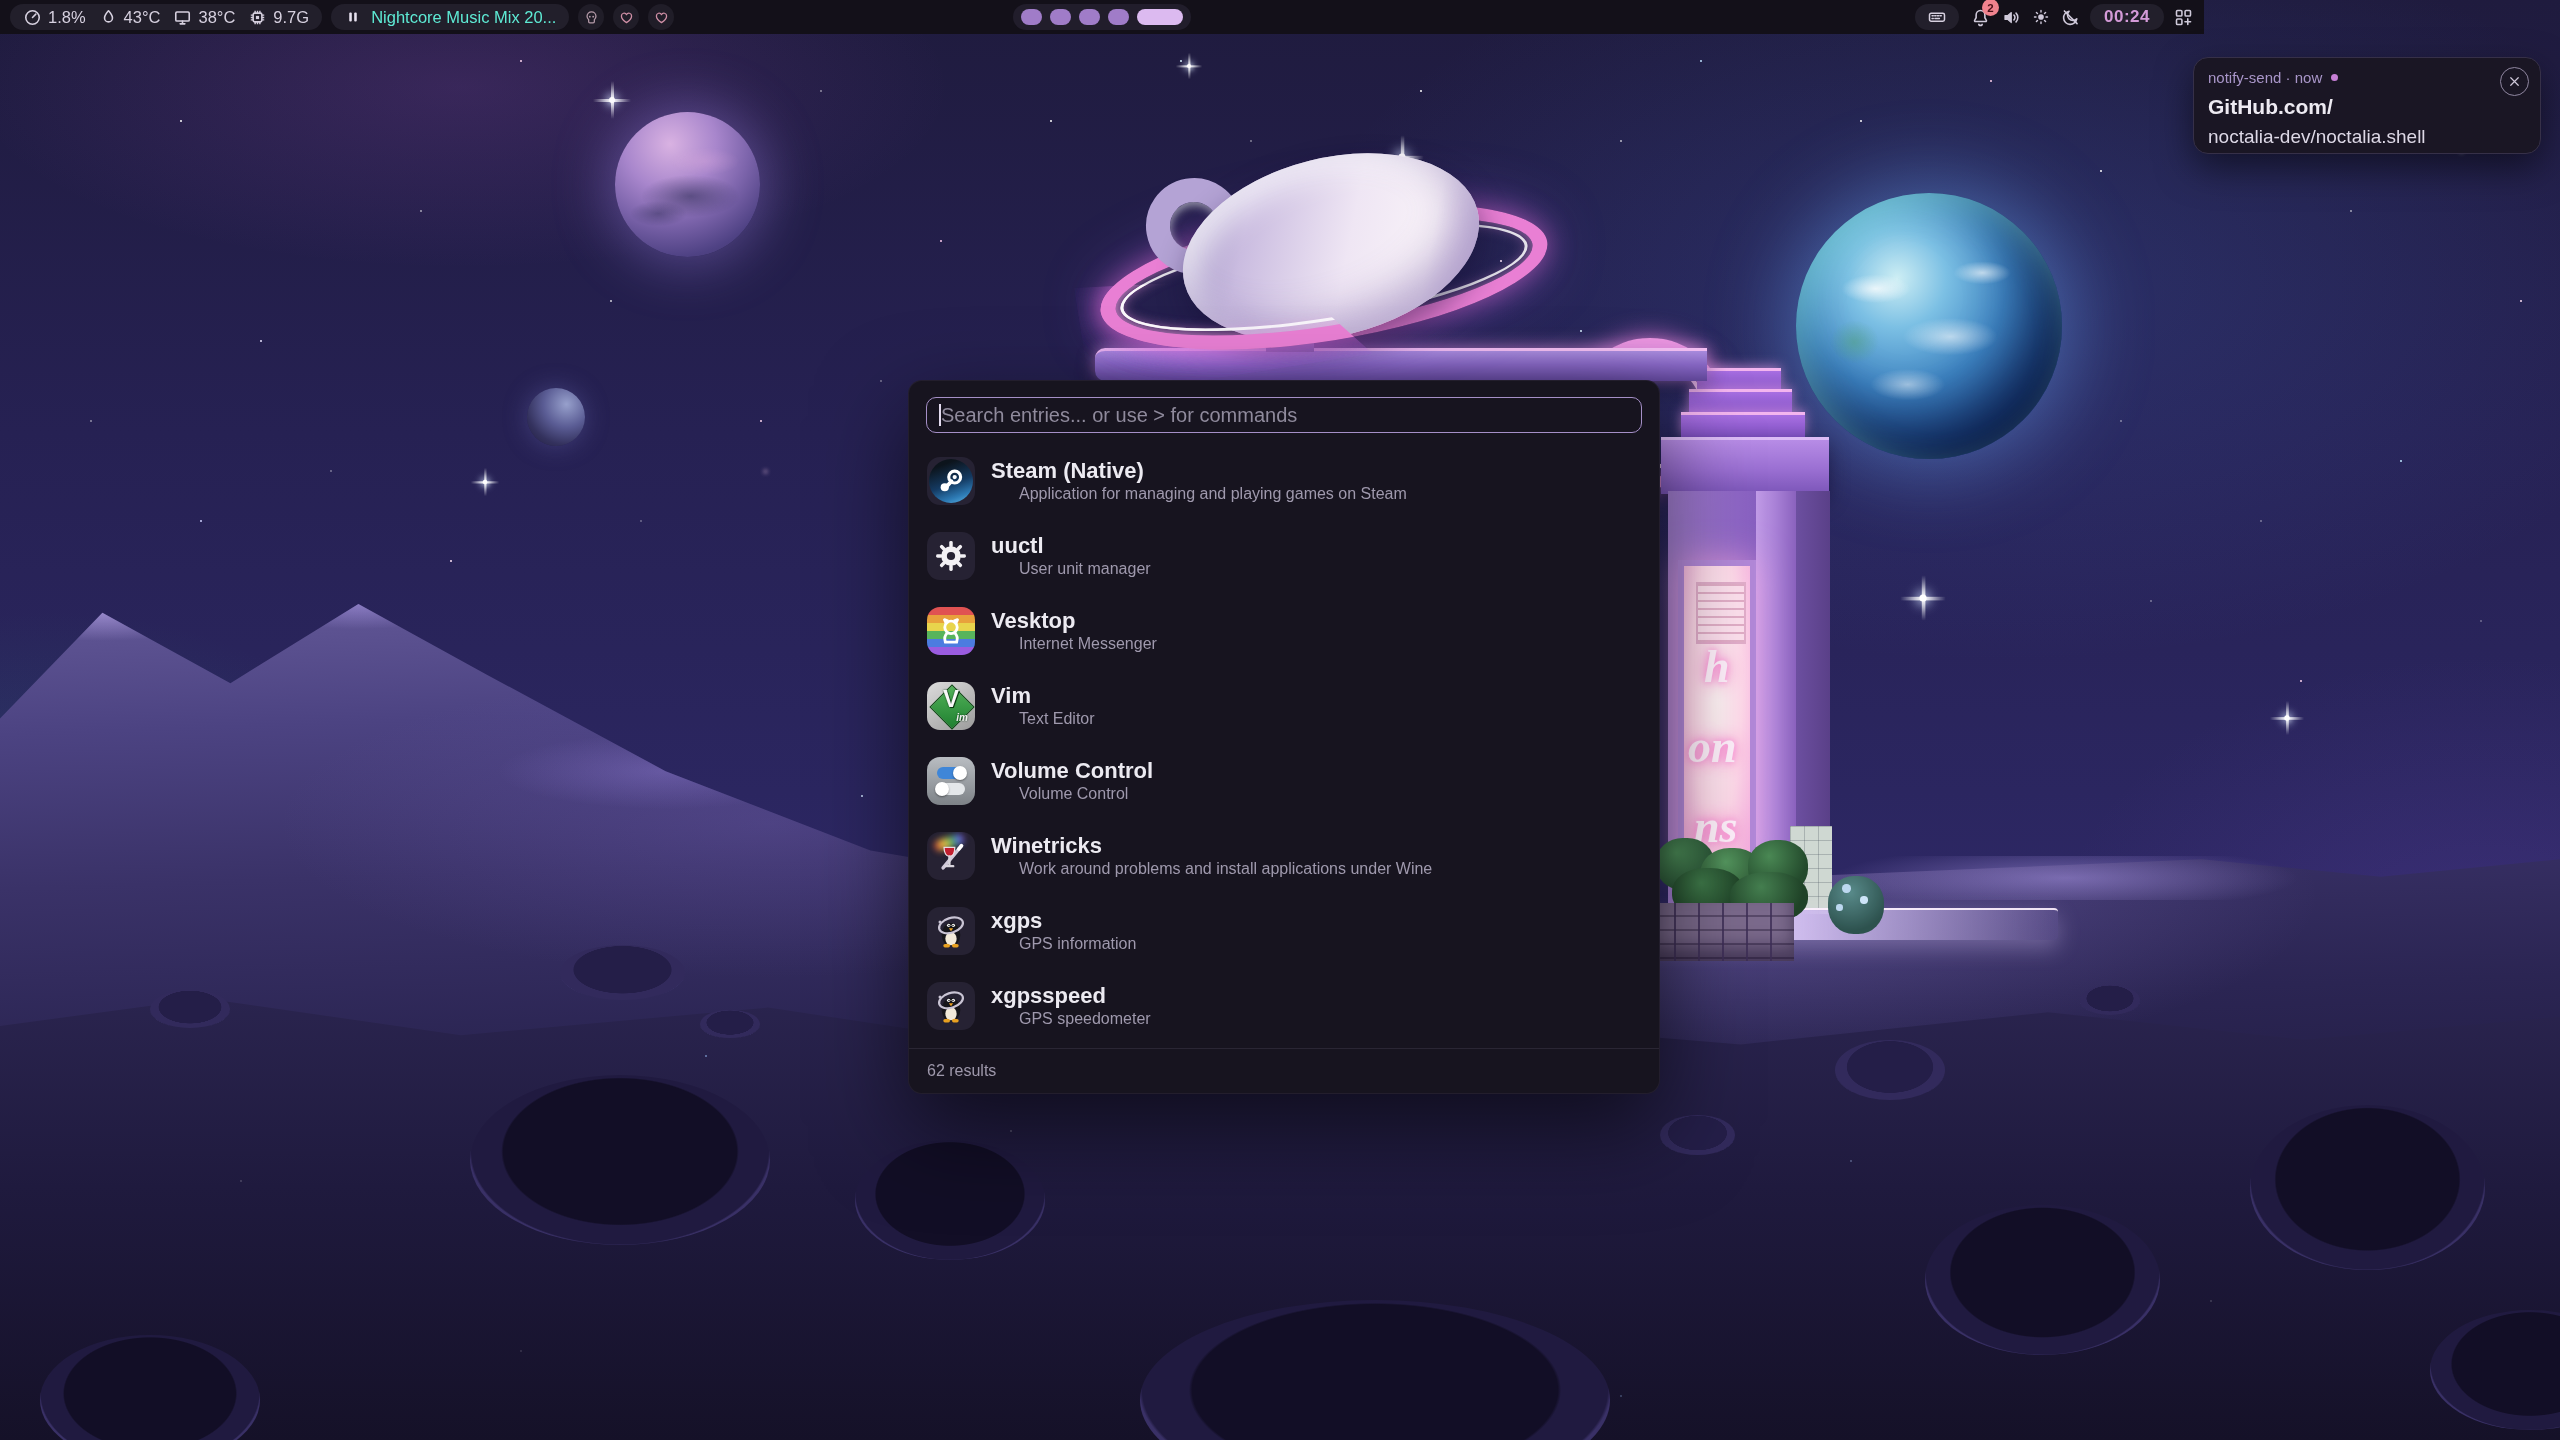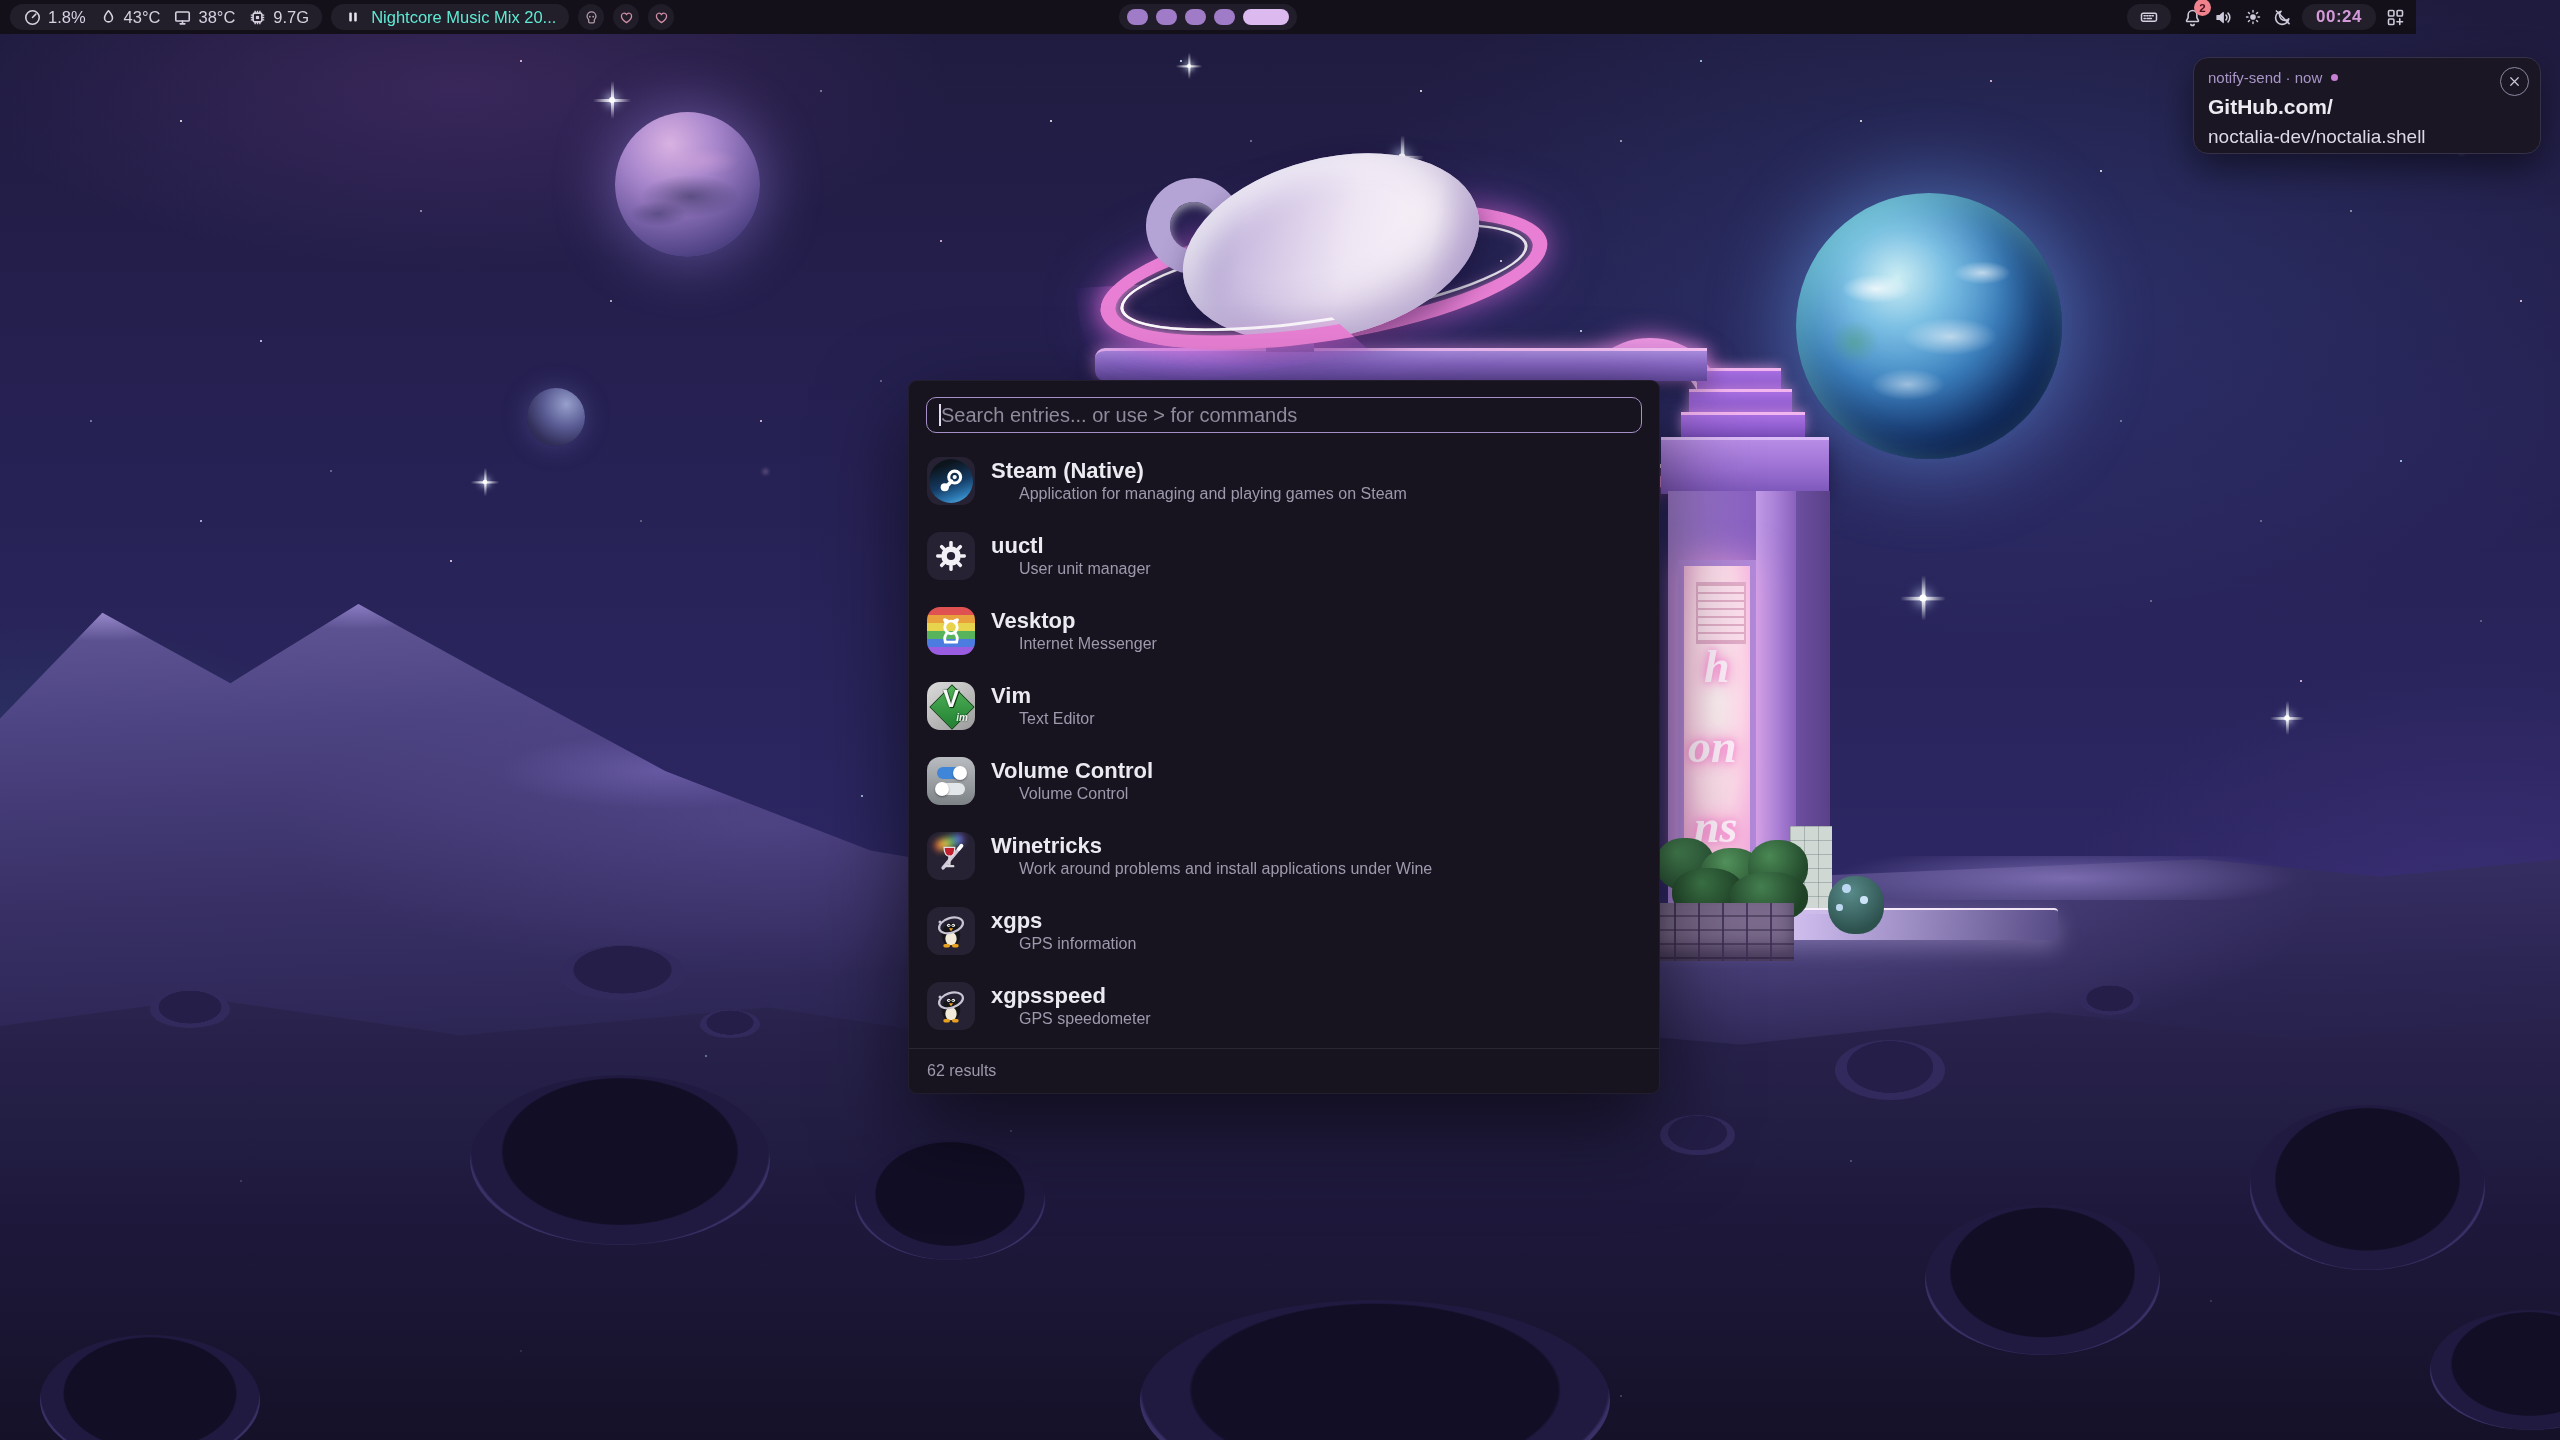--- a/index.html
+++ b/index.html
@@ -133,21 +133,21 @@
     border:3px solid rgba(255,255,255,.85);}
   .ring-front{clip-path:polygon(-5% 28%, 42% 46%, 58% 115%, -5% 115%);}
   .cup-handle{left:1146px;top:178px;width:96px;height:96px;border-radius:50%;border:24px solid #b4a3d5;
     box-sizing:border-box;transform:rotate(-10deg);
     box-shadow:inset 0 4px 8px rgba(255,255,255,.5),inset 0 -6px 10px rgba(70,50,110,.5);}
   .cup-body{left:1180px;top:158px;width:302px;height:178px;border-radius:50%;transform:rotate(-14deg);
     background:linear-gradient(115deg,#8f80b8 0%,#cabce0 25%,#efe6f4 55%,#f8f2f8 78%,#d8c8e8 100%);
     box-shadow:0 14px 30px rgba(20,10,50,.45), inset -18px -20px 40px rgba(110,85,160,.45), inset 12px 14px 30px rgba(255,255,255,.8);}
 
   
-  .bar{position:absolute;left:0;top:0;width:2416px;height:34px;background:#131019;z-index:60;
+  .bar{position:absolute;left:0;top:0;width:2204px;height:34px;background:#131019;z-index:60;
     display:flex;align-items:center;justify-content:space-between;padding:0 10px;box-sizing:border-box;
     color:#d6d0df;font-size:16.5px;}
   .bar svg{display:block;}
   .bar-left,.bar-right{display:flex;align-items:center;gap:9px;}
   .pill{height:26px;border-radius:13px;background:#221f2b;display:flex;align-items:center;padding:0 13px;gap:13px;}
   .stat{display:flex;align-items:center;gap:6px;}
   .media-pill{gap:9px;color:#5eead4;}
   .roundbtn{width:26px;height:26px;border-radius:50%;background:#201d28;display:flex;align-items:center;justify-content:center;}
   .workspaces{position:absolute;left:50%;top:4px;transform:translateX(-50%);height:26px;border-radius:13px;
     background:#211d2b;display:flex;align-items:center;gap:8px;padding:0 8px;}
@@ -165,21 +165,21 @@
     box-shadow:0 14px 36px rgba(0,0,0,.5);}
   .notif-head{display:flex;align-items:center;gap:9px;color:#a996c9;font-size:15px;}
   .notif-dot{width:7px;height:7px;border-radius:50%;background:#c77fd6;}
   .notif-close{position:absolute;right:11px;top:9px;width:29px;height:29px;border-radius:50%;
     border:1.4px solid #8f86a0;color:#cfc8da;display:flex;align-items:center;justify-content:center;box-sizing:border-box;}
   .notif-title{margin-top:9px;font-size:21px;font-weight:bold;color:#edeaf2;}
   .notif-body{margin-top:7px;font-size:19px;color:#ddd8e6;}
 
   
   .launcher{position:absolute;left:908px;top:380px;width:752px;height:714px;z-index:40;background:#17141f;
-    border-radius:9px;box-shadow:0 34px 90px rgba(0,0,0,.6);border:1px solid rgba(150,130,180,.10);box-sizing:border-box;}
+    border-radius:14px;box-shadow:0 34px 90px rgba(0,0,0,.6);border:1px solid rgba(150,130,180,.10);box-sizing:border-box;}
   .searchwrap{position:absolute;left:17px;right:17px;top:16px;height:36px;}
   .searchwrap input{width:100%;height:100%;box-sizing:border-box;background:transparent;border:1.4px solid #a58fc7;
     border-radius:10px;color:#e8e4ee;font-size:20px;padding:0 14px;outline:none;font-family:"Liberation Sans",sans-serif;}
   .searchwrap input::placeholder{color:#8f8a9c;}
   .caret{position:absolute;left:13px;top:7px;width:2px;height:22px;background:#e3dbef;pointer-events:none;}
   .results{position:absolute;left:0;right:0;top:62px;}
   .row{height:75px;display:flex;align-items:center;gap:16px;padding:0 18px;}
   .appicon{width:48px;height:48px;border-radius:13px;flex:0 0 auto;display:flex;align-items:center;justify-content:center;
     position:relative;overflow:hidden;}
   .appicon.dark{background:#262233;}

